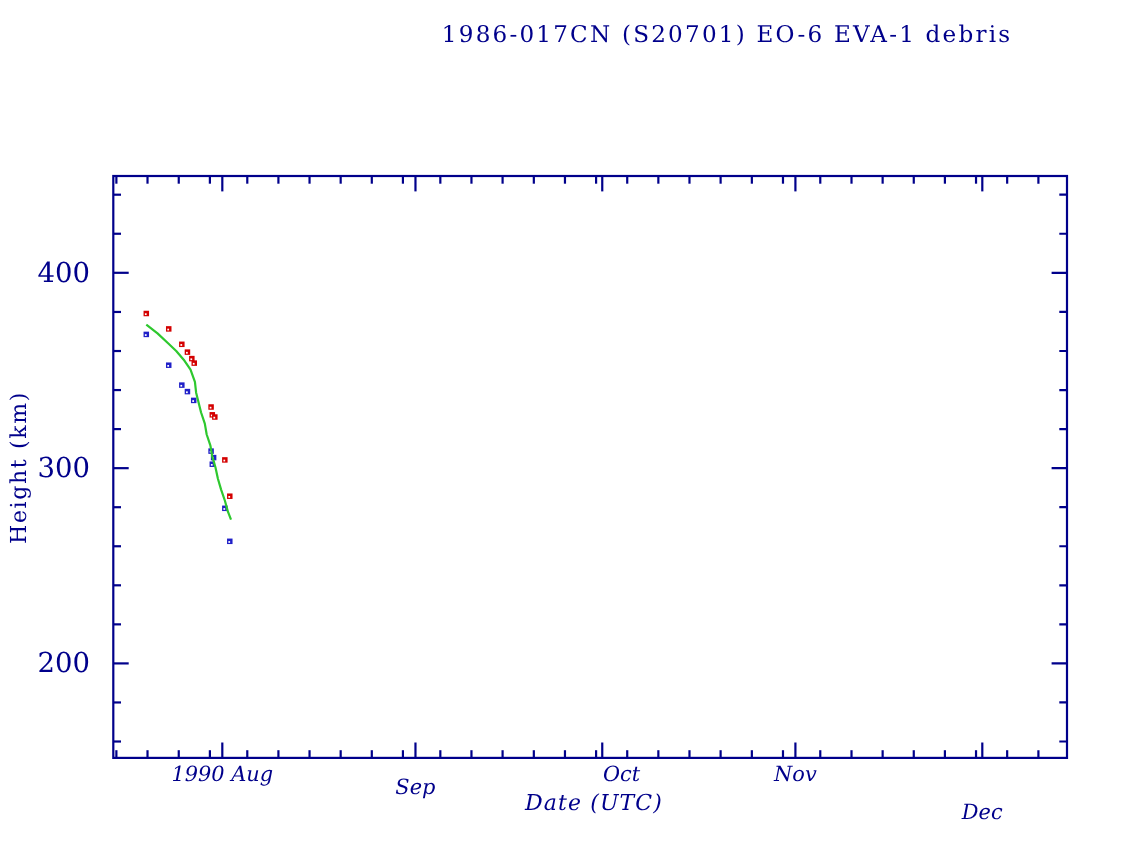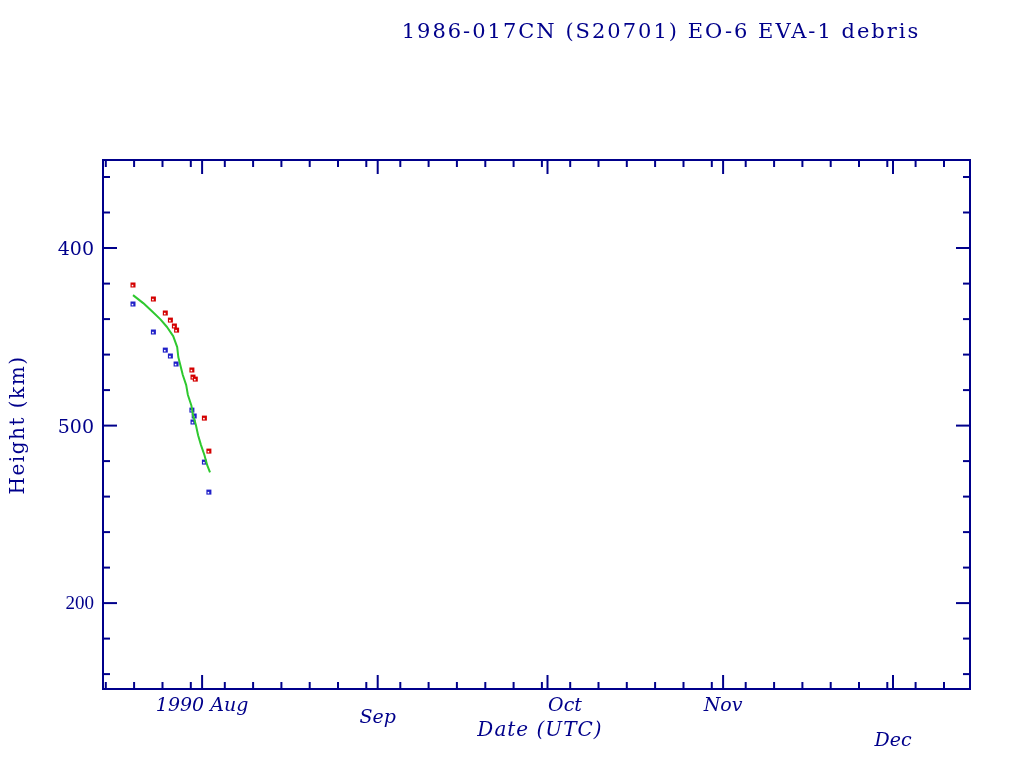--- a/index.html
+++ b/index.html
@@ -20,22 +20,22 @@
   }
   .xlabel{
     position:absolute;left:540px;top:717px;transform:translateX(-50%);
     font-size:20px;letter-spacing:1px;white-space:nowrap;font-style:italic;
   }
   .xtick{
     position:absolute;top:693px;transform:translateX(-50%);
     font-size:19px;white-space:nowrap;font-style:italic;
   }
   .ytick{
-    position:absolute;left:34px;width:60px;text-align:right;
-    font-size:19px;line-height:24px;
+    position:absolute;left:34px;width:60px;text-align:left;
+    font-size:25px;line-height:24px;
   }
 </style>
 </head>
 <body>
 
 <div class="page">
   <div class="title">1986-017CN (S20701) EO-6 EVA-1 debris</div>
   <div class="ylabel">Height (km)</div>
   <div class="xlabel">Date (UTC)</div>
   <svg id="plot" width="1024" height="768" viewBox="0 0 1024 768">
@@ -194,16 +194,16 @@
     </svg>
   <div id="xticklabels">
       <div class="xtick" style="left: 202.102px;">1990 Aug</div>
       <div class="xtick" style="left: 377.654px; margin-top: 12px;">Sep</div>
       <div class="xtick" style="left: 565px;">Oct</div>
       <div class="xtick" style="left: 723.095px;">Nov</div>
       <div class="xtick" style="left: 892.984px; margin-top: 35px;">Dec</div>
     </div>
   <div id="yticklabels">
       <div class="ytick" style="top: 236.048px;">400</div>
-      <div class="ytick" style="top: 413.565px;">500</div>
-      <div class="ytick" style="top: 591.082px; font-family: Liberation Serif, serif;">200</div>
+      <div class="ytick" style="top: 413.565px;">300</div>
+      <div class="ytick" style="top: 591.082px;">200</div>
     </div>
 </div>
 
 </body></html>

